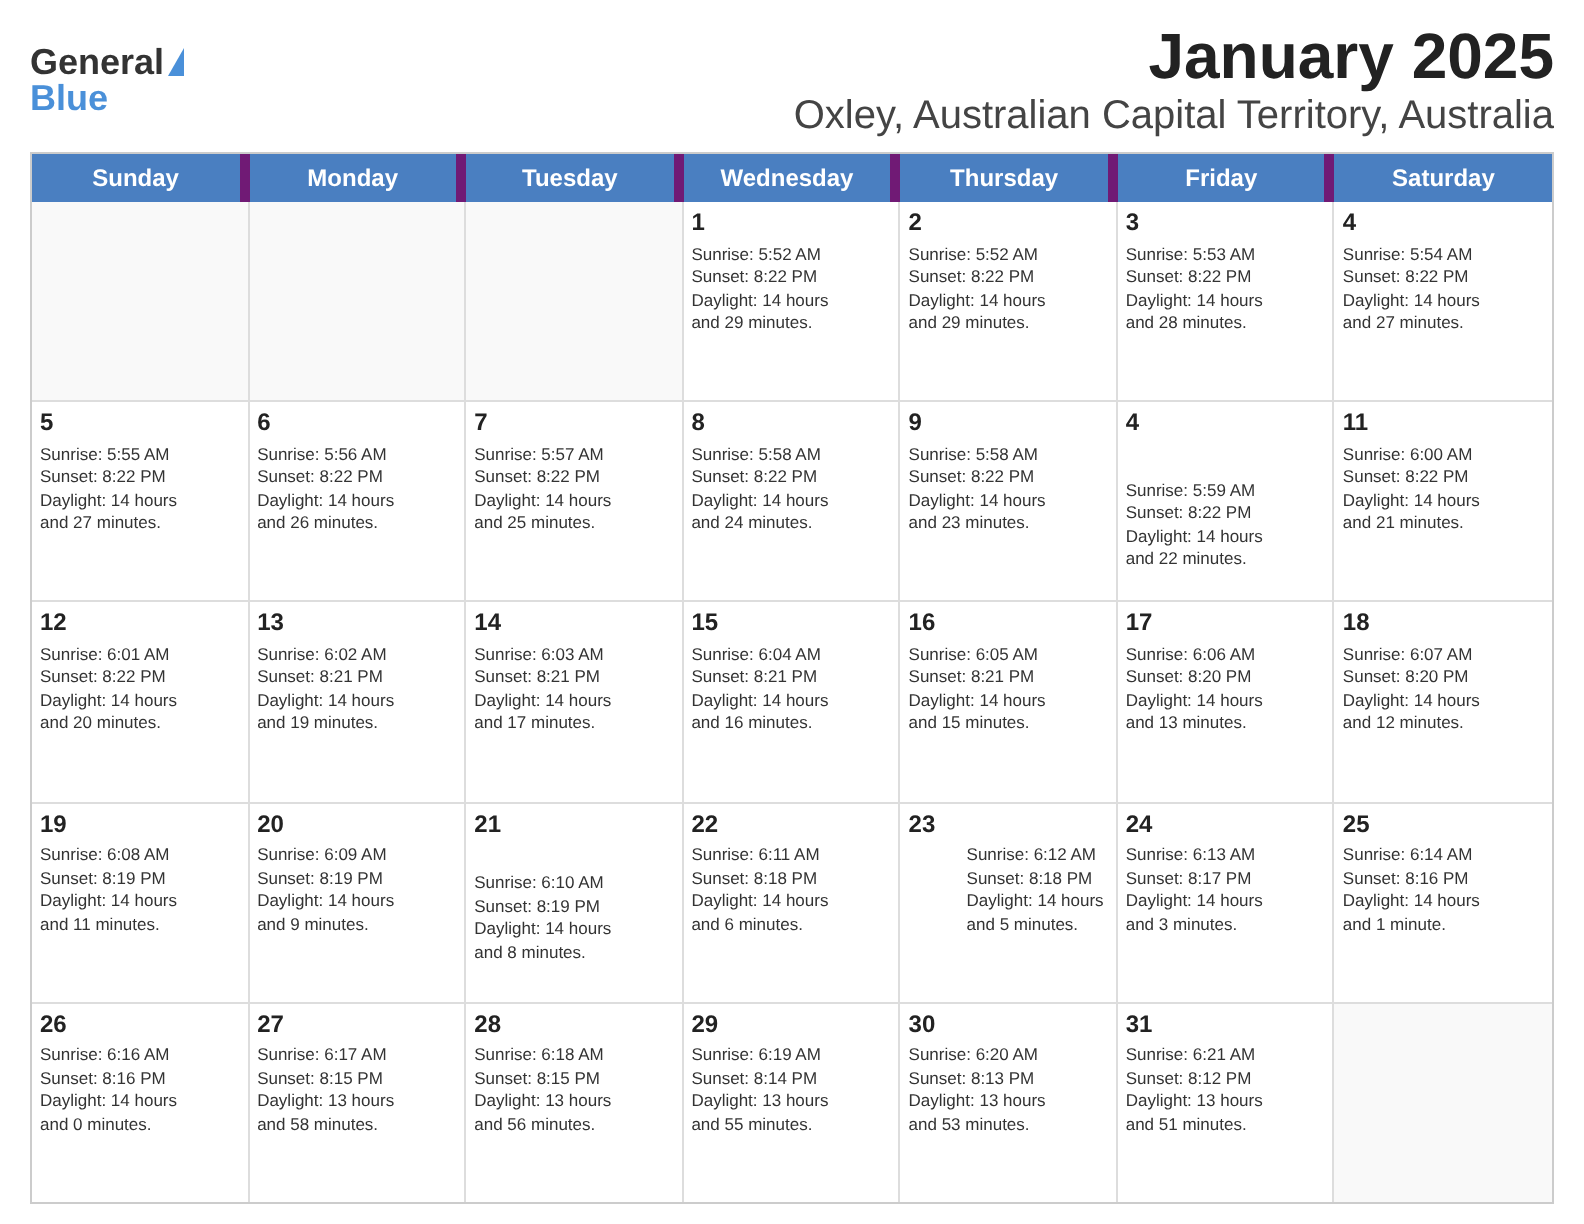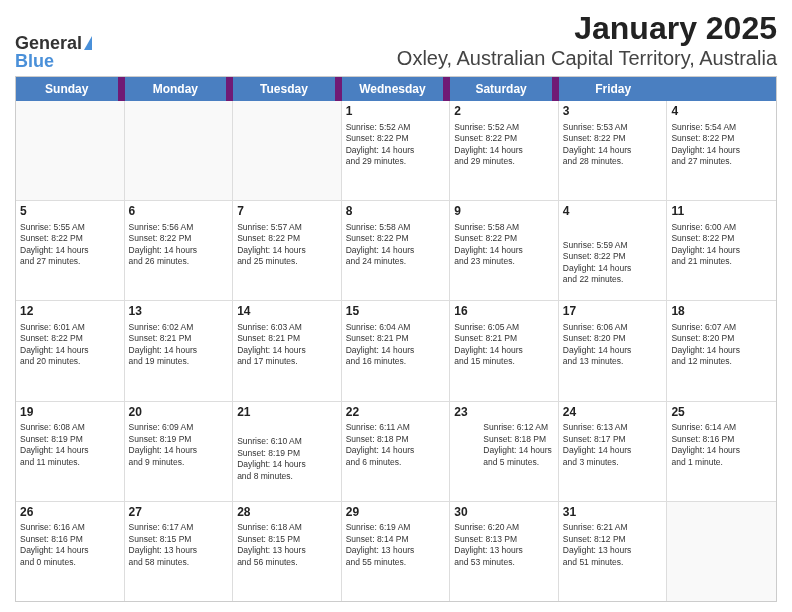--- a/index.html
+++ b/index.html
@@ -12,21 +12,21 @@
     }
     .page {
       width: 792px;
       height: 612px;
       padding: 10px 15px;
       display: flex;
       flex-direction: column;
     }
     .header {
       display: flex;
-      align-items: flex-end;
+      align-items: center;
       justify-content: space-between;
       margin-bottom: 6px;
     }
     .logo {
       display: flex;
       flex-direction: column;
       align-items: flex-start;
     }
     .logo-text {
       font-size: 18px;
@@ -66,21 +66,21 @@
       display: grid;
       grid-template-columns: repeat(7, 1fr);
       background: #4a7fc1;
     }
     .day-header {
       color: #fff;
       font-size: 12px;
       font-weight: bold;
       text-align: center;
       padding: 5px 2px;
-      border-right: 7px solid #701a75;
+      border-right: 5px solid #701a75;
     }
     .day-header:last-child { border-right: none; }
     .calendar-body {
       flex: 1;
       display: flex;
       flex-direction: column;
     }
     .calendar-row {
       display: grid;
       grid-template-columns: repeat(7, 1fr);
@@ -128,22 +128,23 @@
       <div class="subtitle">Oxley, Australian Capital Territory, Australia</div>
     </div>
   </div>
 
   <div class="calendar">
     <div class="day-headers">
     <div class="day-header">Sunday</div>
         <div class="day-header">Monday</div>
         <div class="day-header">Tuesday</div>
         <div class="day-header">Wednesday</div>
+        <div class="day-header">Thursday</div>
+        <div class="day-header">Friday</div>
         <div class="day-header">Saturday</div>
-        <div class="day-header">Friday</div>
       </div>
     <div class="calendar-body">
     <div class="calendar-row">
           <div class="cell empty"></div>
           <div class="cell empty"></div>
           <div class="cell empty"></div>
           <div class="cell">
             <span class="cell-day">1</span>
             <div class="cell-info" style="white-space: pre-line;">Sunrise: 5:52 AM
 Sunset: 8:22 PM

